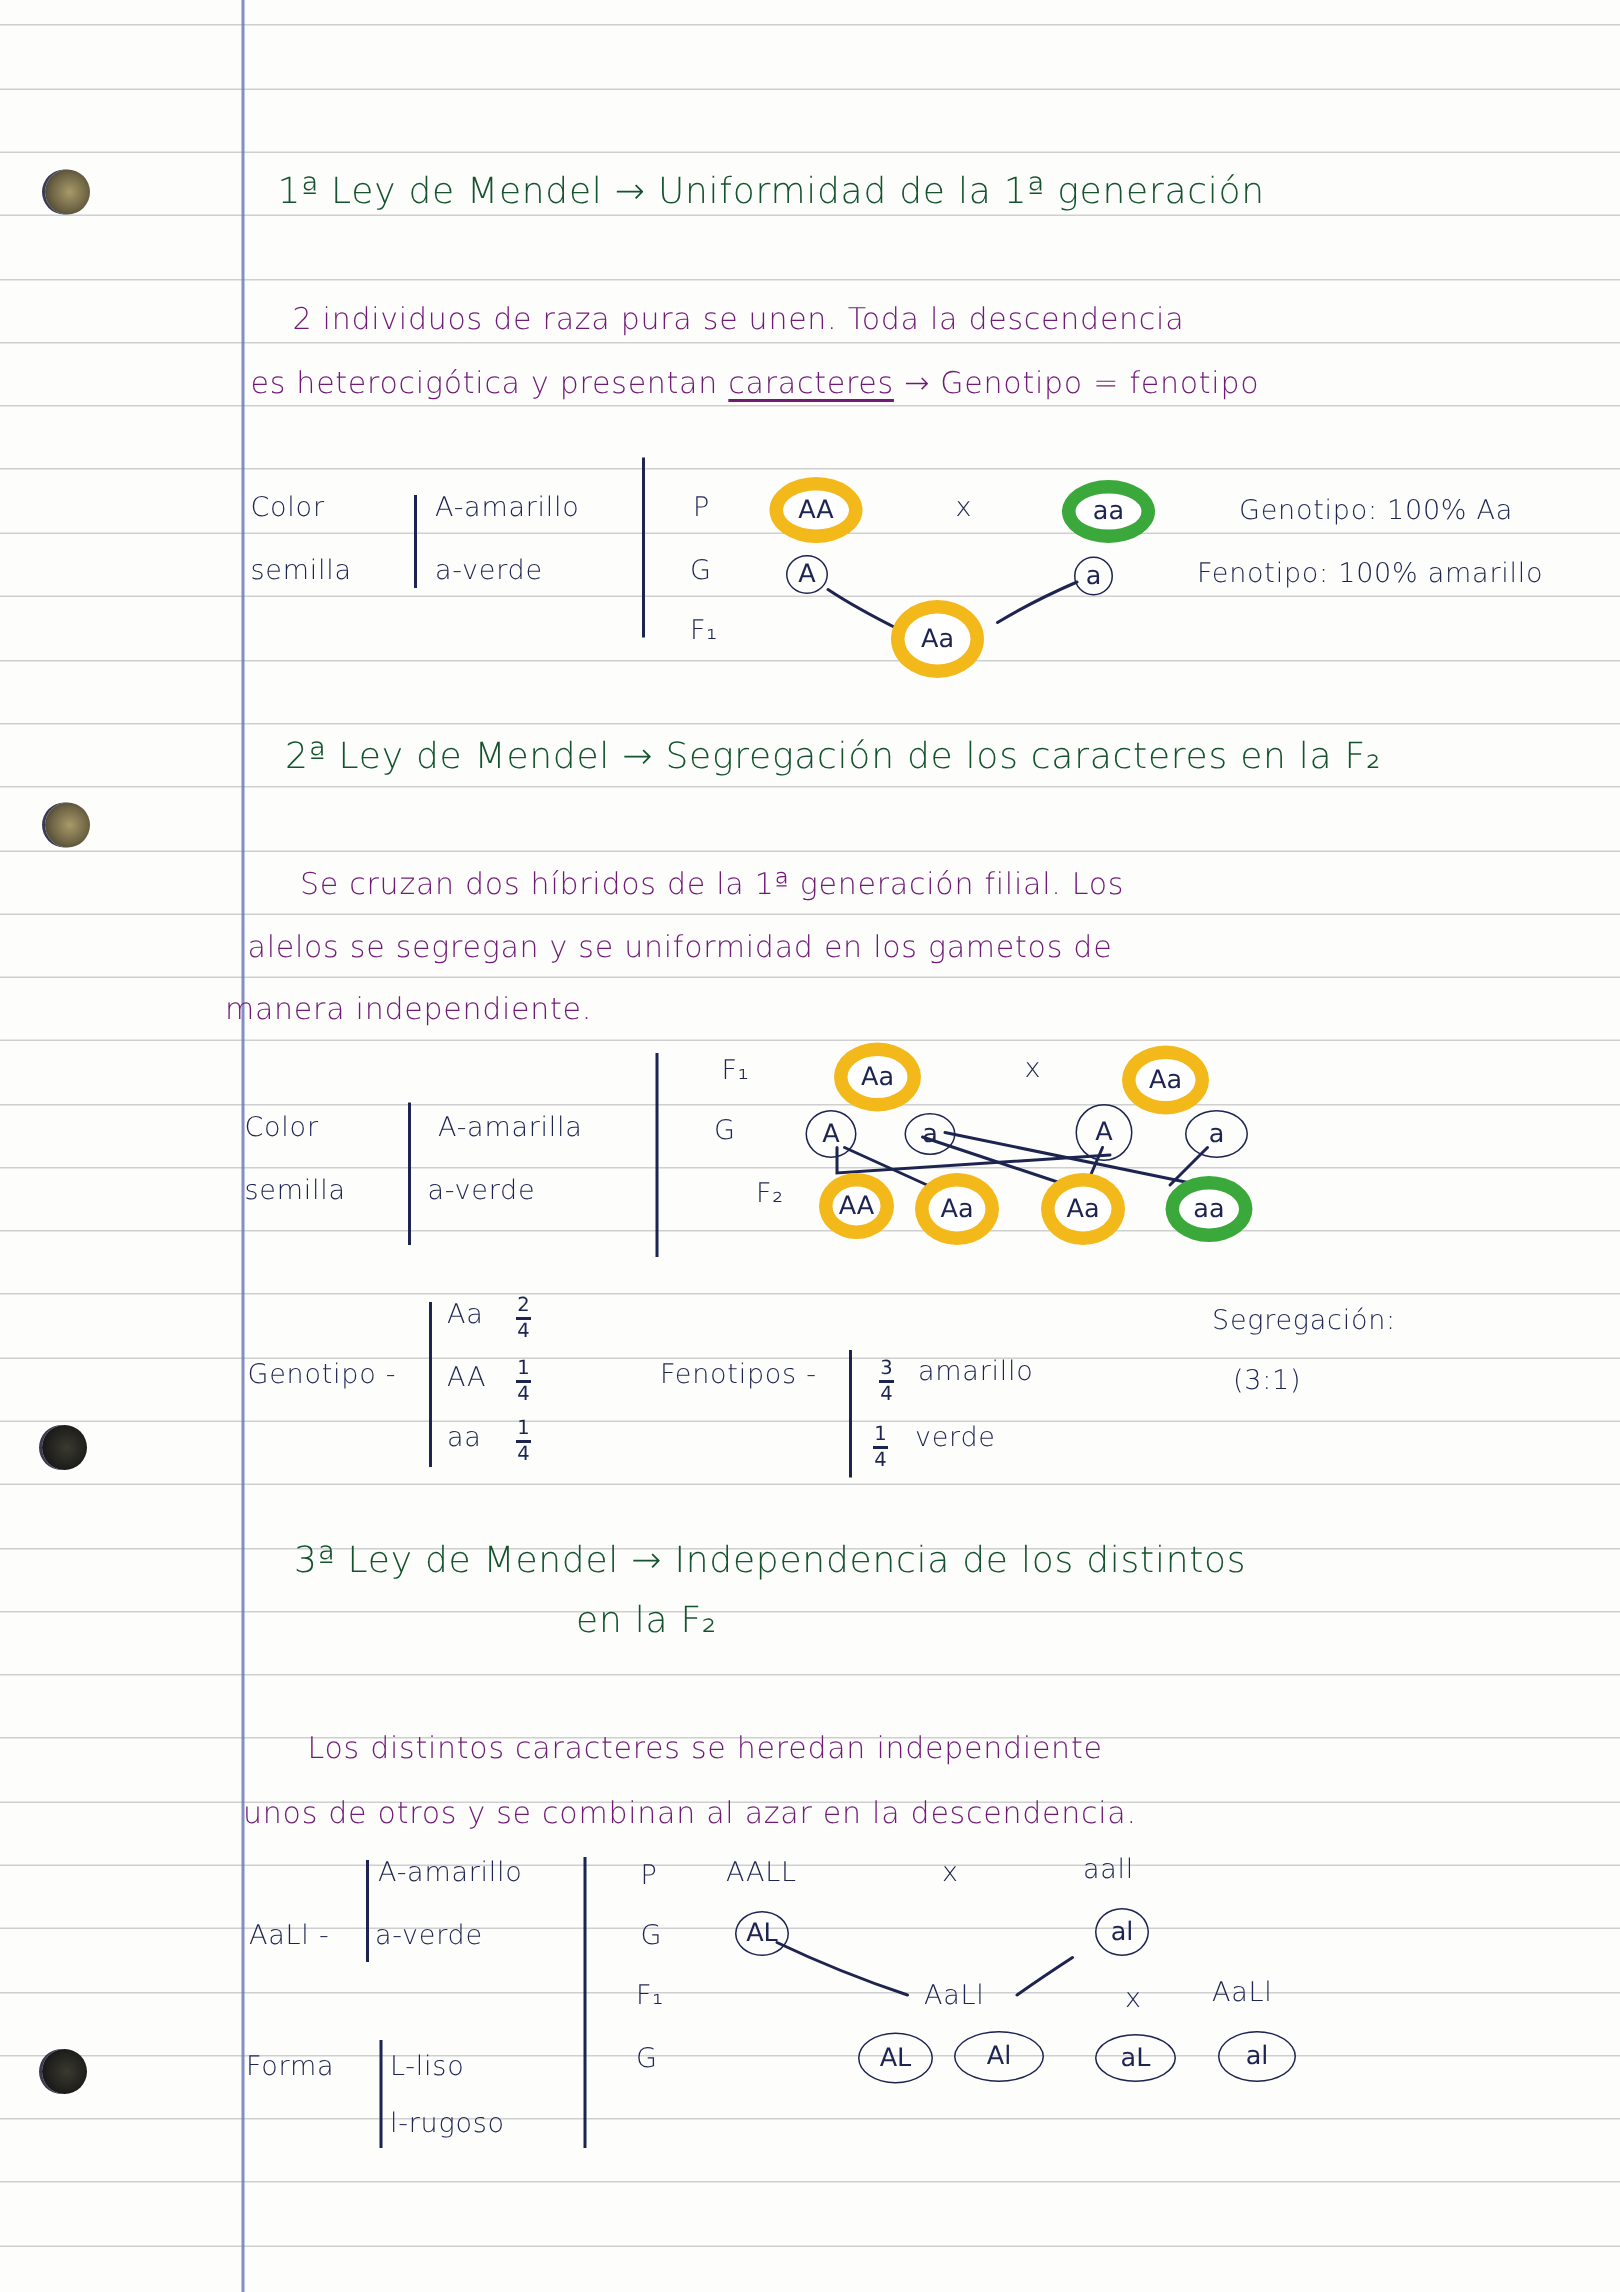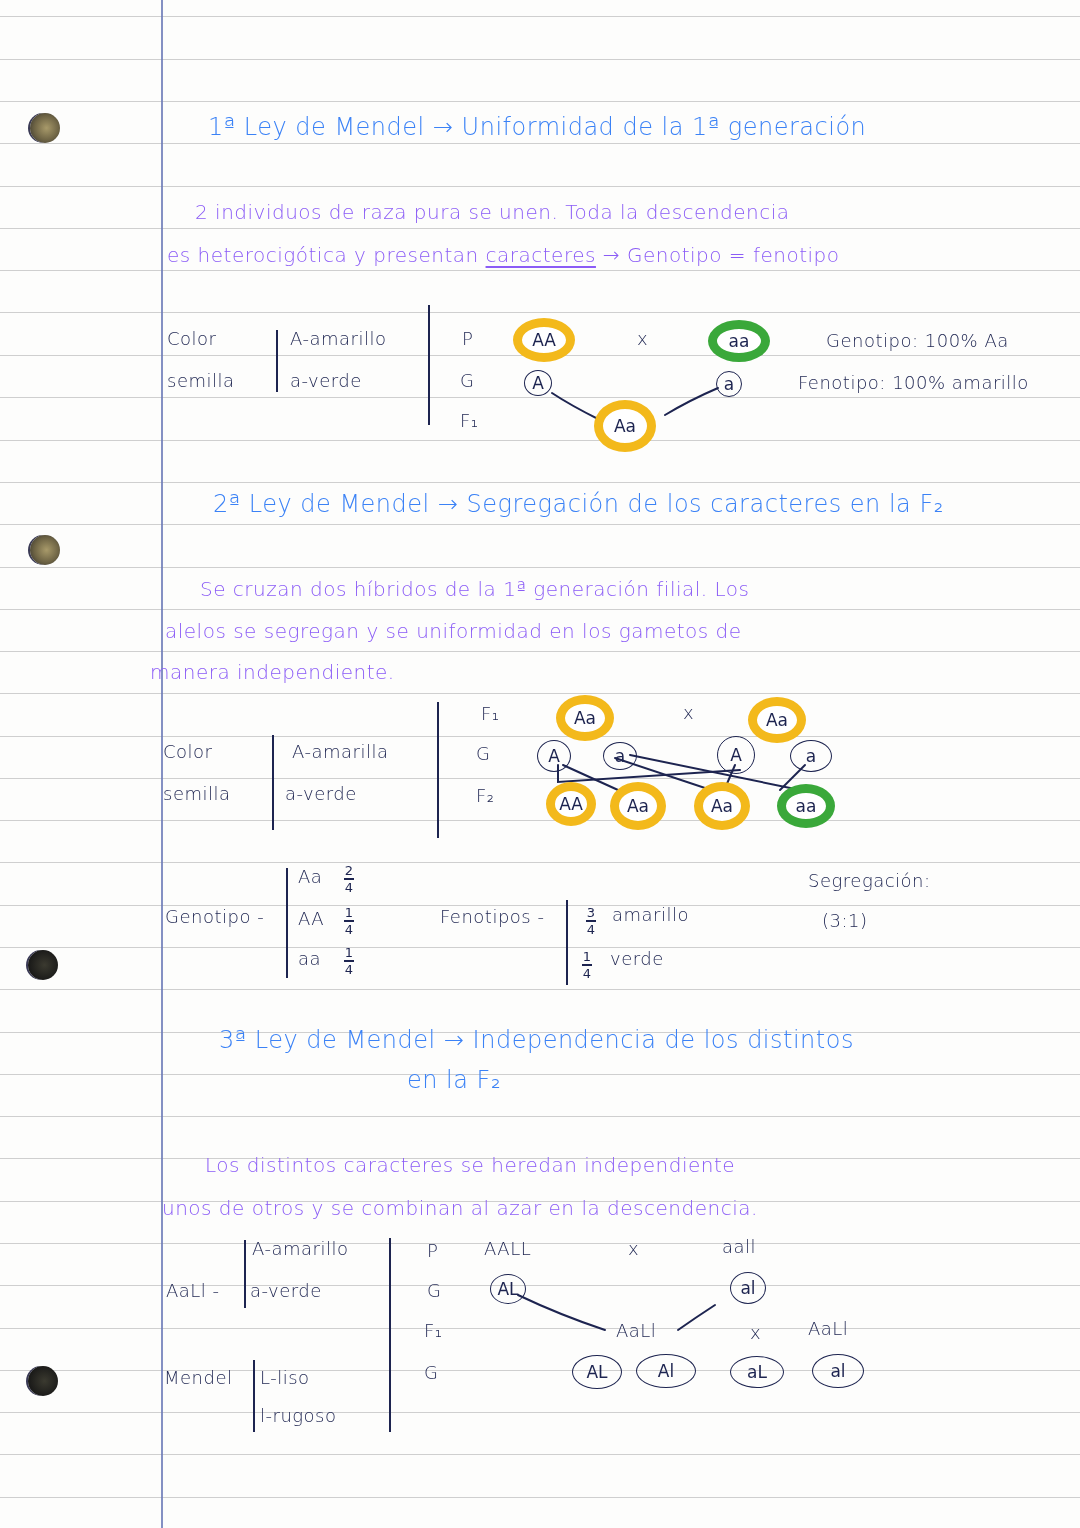--- a/index.html
+++ b/index.html
@@ -8,22 +8,22 @@
   .page { position: absolute; left: 0; top: 0; width: 1080px; height: 1528px;
           background: #fdfdfc; }
   .rule { position: absolute; left: 0; width: 1080px; height: 1px; background: #cfcfcf; }
   .margin { position: absolute; left: 161px; top: 0; width: 2px; height: 1528px; background: #6f7db8; opacity: .85; }
   .hole { position: absolute; width: 30px; height: 30px; border-radius: 50%;
           background: radial-gradient(circle at 55% 50%, #a89a6a 0%, #6d6344 55%, #2a2a2a 100%);
           box-shadow: -2px 0 0 #3a3a55; }
   .hole.dark { background: radial-gradient(circle at 55% 50%, #3b3a30 0%, #151515 80%); }
   .t { position: absolute; white-space: nowrap; font-family: "DejaVu Sans", sans-serif;
        font-weight: 300; letter-spacing: .5px; }
-  .h { color: #3b82f6; font-size: 24px; margin-left: 23px; }
-  .b { color: #8b5cf6; font-size: 20px; }
+  .h { color: #14532d; font-size: 24px; }
+  .b { color: #701a75; font-size: 20px; }
   .s { color: #1d2450; font-size: 18px; }
   .vbar { position: absolute; width: 2px; background: #1d2450; }
   .node { position: absolute; display: flex; align-items: center; justify-content: center;
           color: #1d2450; font-size: 17px; font-family: "DejaVu Sans", sans-serif; }
   .yel { border: 9px solid #f3b91b; border-radius: 50%; background: #fff; }
   .grn { border: 9px solid #3aa83a; border-radius: 50%; background: #fff; }
   .circ { border: 1.6px solid #1d2450; border-radius: 50%; }
   .frac { position: absolute; display: inline-flex; flex-direction: column; align-items: center;
           color: #1d2450; font-size: 13px; line-height: 13px; }
   .frac .bar { width: 10px; height: 1.5px; background: #1d2450; margin: 1px 0; }
@@ -136,21 +136,21 @@
 
     <div class="t s" style="left:163px;top:741px">Color</div>
     <div class="t s" style="left:163px;top:783px">semilla</div>
     <div class="vbar" style="left:272px;top:735px;height:95px"></div>
     <div class="t s" style="left:292px;top:741px">A-amarilla</div>
     <div class="t s" style="left:285px;top:783px">a-verde</div>
     <div class="vbar" style="left:437px;top:702px;height:136px"></div>
 
     <div class="t s" style="left:481px;top:703px">F₁</div>
     <div class="t s" style="left:476px;top:743px">G</div>
-    <div class="t s" style="left:476px;top:785px">F₂</div>
+    <div class="t s" style="left:504px;top:785px">F₂</div>
 
     <div class="node yel" style="left:556px;top:695px;width:40px;height:28px">Aa</div>
     <div class="t s" style="left:683px;top:702px">x</div>
     <div class="node yel" style="left:748px;top:697px;width:40px;height:28px">Aa</div>
 
     <div class="node circ" style="left:537px;top:740px;width:32px;height:30px">A</div>
     <div class="node circ" style="left:603px;top:742px;width:32px;height:26px">a</div>
     <div class="node circ" style="left:717px;top:736px;width:36px;height:36px">A</div>
     <div class="node circ" style="left:790px;top:740px;width:40px;height:30px">a</div>
 
@@ -202,21 +202,21 @@
   <section>
     <div class="t h" style="left:196px;top:1026px">3ª Ley de Mendel → Independencia de los distintos</div>
     <div class="t h" style="left:384px;top:1066px">en la F₂</div>
     <div class="t b" style="left:205px;top:1153px">Los distintos caracteres se heredan independiente</div>
     <div class="t b" style="left:162px;top:1196px">unos de otros y se combinan al azar en la descendencia.</div>
 
     <div class="vbar" style="left:244px;top:1240px;height:68px"></div>
     <div class="t s" style="left:252px;top:1238px">A-amarillo</div>
     <div class="t s" style="left:166px;top:1280px">AaLl -</div>
     <div class="t s" style="left:250px;top:1280px">a-verde</div>
-    <div class="t s" style="left:164px;top:1367px">Mendel</div>
+    <div class="t s" style="left:164px;top:1367px">Forma</div>
     <div class="vbar" style="left:253px;top:1360px;height:72px"></div>
     <div class="t s" style="left:260px;top:1367px">L-liso</div>
     <div class="t s" style="left:260px;top:1405px">l-rugoso</div>
     <div class="vbar" style="left:389px;top:1238px;height:194px"></div>
 
     <div class="t s" style="left:427px;top:1240px">P</div>
     <div class="t s" style="left:427px;top:1280px">G</div>
     <div class="t s" style="left:424px;top:1320px">F₁</div>
     <div class="t s" style="left:424px;top:1362px">G</div>
 

